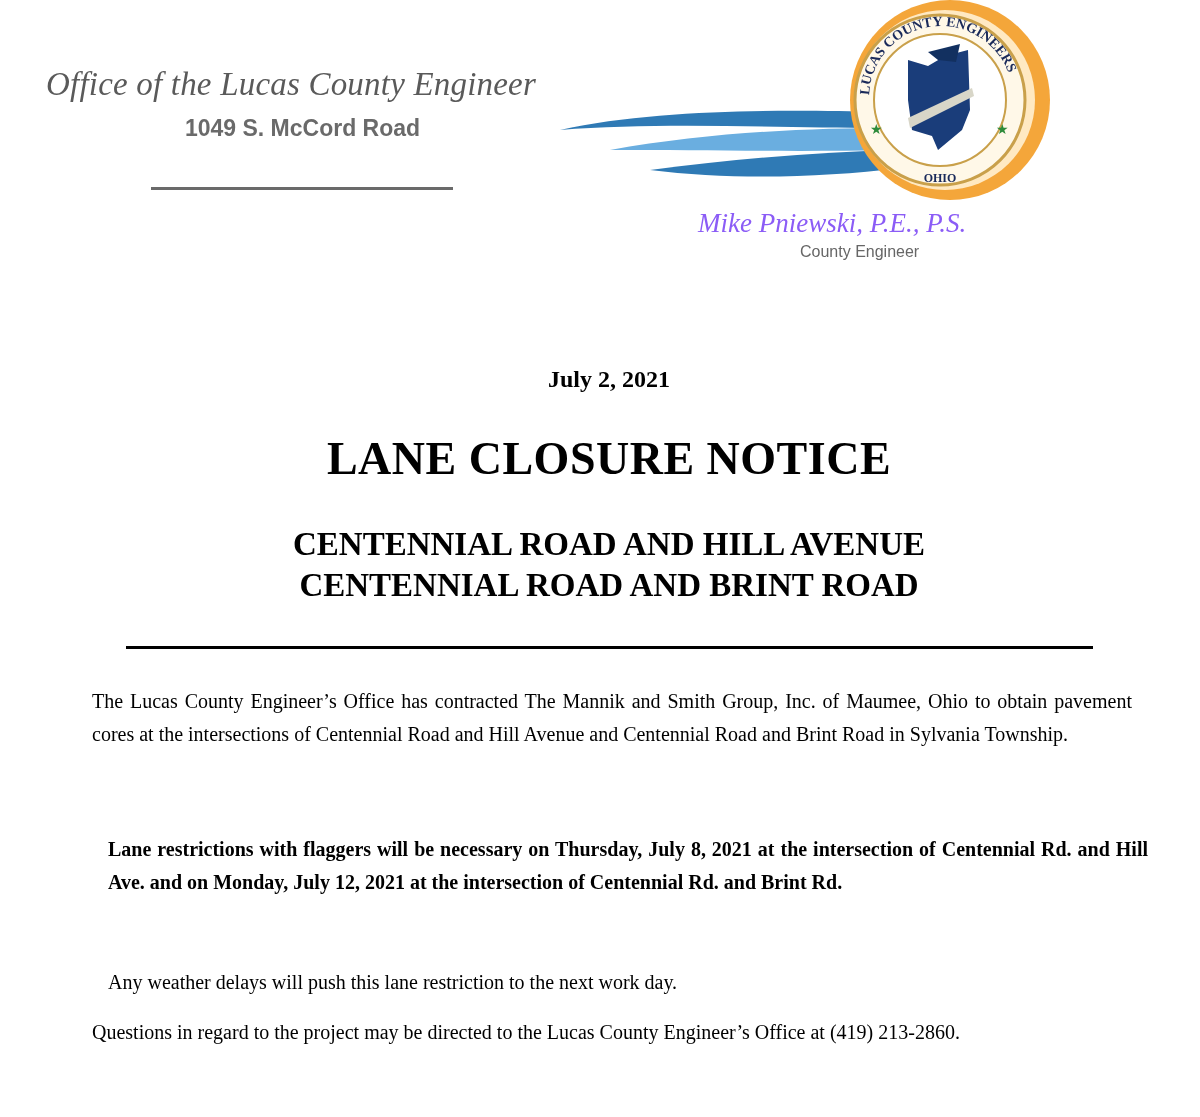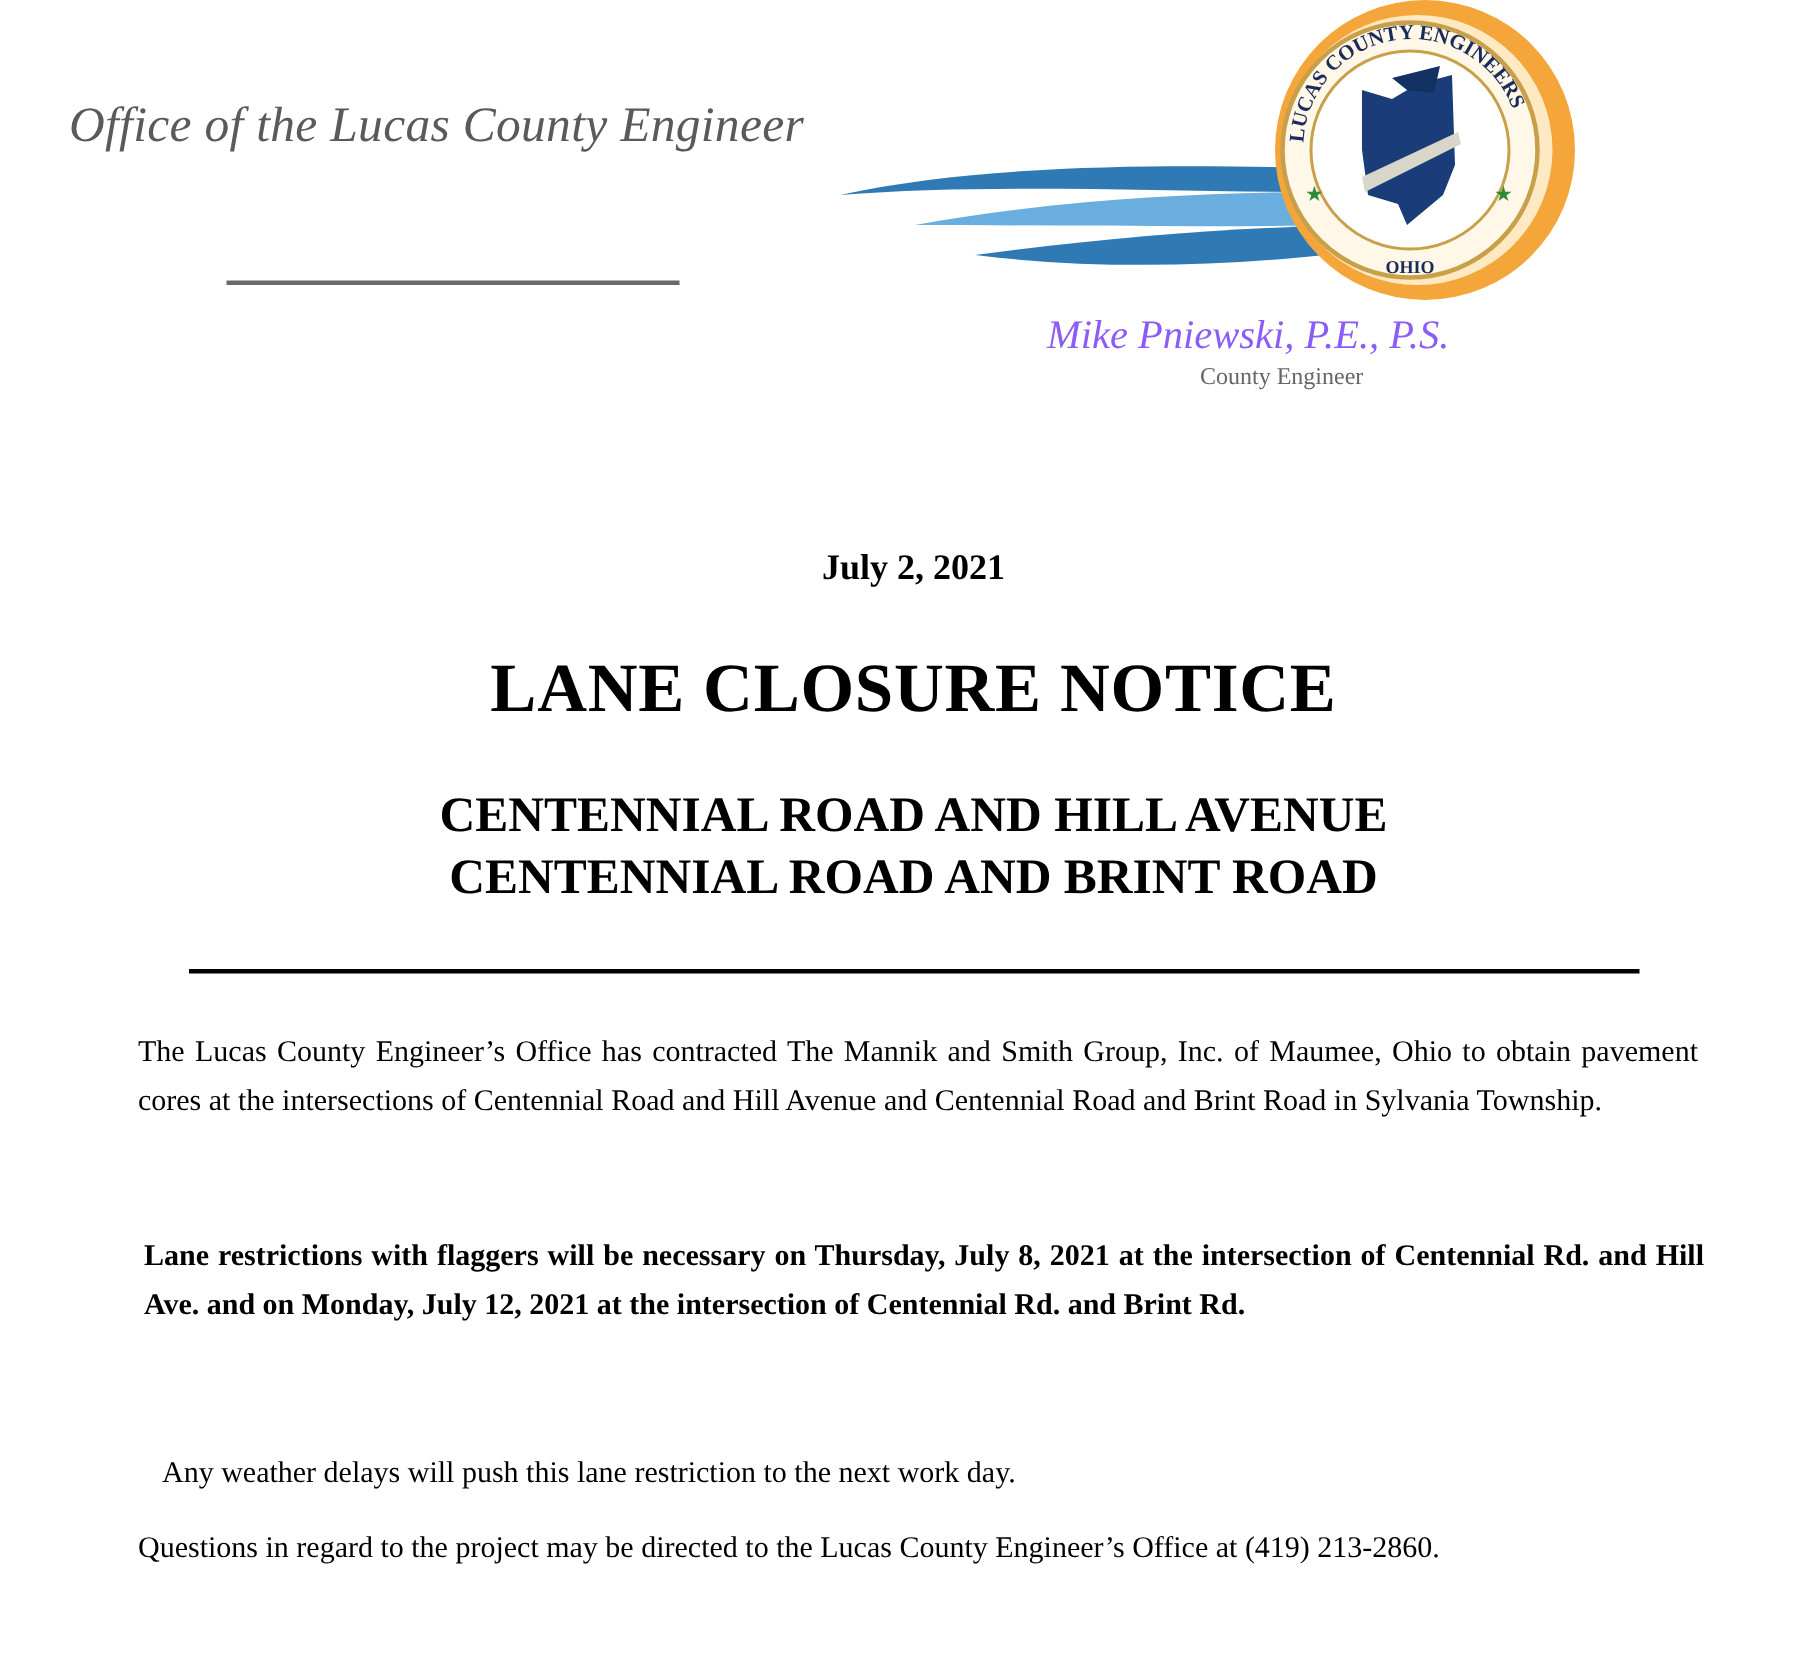--- a/index.html
+++ b/index.html
@@ -19,39 +19,40 @@
   .addr.bottom { top: 205px; }
   .addr-rule { position: absolute; left: 151px; top: 187px; width: 302px; height: 3px; background: #6a6a6a; }
   .logo { position: absolute; left: 540px; top: 0; }
   .engineer-name {
     position: absolute; left: 698px; top: 208px;
     font-family: "Liberation Serif", serif; font-style: italic;
     font-size: 27px; color: #8b5cf6; white-space: nowrap;
   }
   .engineer-role {
     position: absolute; left: 800px; top: 243px;
-    font-family: Liberation Serif, serif; font-size: 16px; color: #666;
+    font-family: Liberation Sans, sans-serif; font-size: 16px; color: #666;
   }
   .doc { position: absolute; left: 0; top: 0; width: 1200px; font-family: "Liberation Serif", serif; color: #000; }
   .date { position: absolute; left: 0; width: 1218px; top: 366px; text-align: center; font-size: 24px; font-weight: bold; }
   .title { position: absolute; left: 0; width: 1218px; top: 432px; text-align: center; font-size: 46px; font-weight: bold; letter-spacing: 0.5px; }
   .subtitle { position: absolute; left: 0; width: 1218px; top: 524px; text-align: center; font-size: 33px; font-weight: bold; line-height: 41px; }
   .divider { position: absolute; left: 126px; top: 646px; width: 967px; height: 3px; background: #000; }
   .para { position: absolute; left: 92px; width: 1040px; font-size: 20px; line-height: 33px; text-align: justify; }
   .p1 { top: 685px; }
   .p2 { top: 817px; font-weight: bold; }
   .p3 { top: 950px; }
   .p4 { top: 1016px; }
 </style>
 </head>
 <body>
 
 <div class="letterhead">
   <div class="office-title">Office of the Lucas County Engineer</div>
   <div class="addr top">
+    <div>1049 S. McCord Road</div>
   </div>
   <div class="addr-rule"></div>
   <div class="addr bottom">
   </div>
 
   <svg class="logo" width="540" height="210" viewBox="0 0 540 210">
 
     <path d="M20 130 C120 108 250 110 340 112 L340 128 C240 128 120 122 20 130 Z" fill="#2f7ab5"></path>
     <path d="M70 150 C170 132 270 128 350 128 L350 150 C260 152 170 150 70 150 Z" fill="#6aaee0"></path>
     <path d="M110 170 C200 158 280 152 360 150 L360 168 C280 178 190 180 110 170 Z" fill="#2f7ab5"></path>
@@ -80,16 +81,16 @@
 
 <div class="doc">
   <div class="date">July 2, 2021</div>
   <div class="title">LANE CLOSURE NOTICE</div>
   <div class="subtitle">
     <div>CENTENNIAL ROAD AND HILL AVENUE</div>
     <div>CENTENNIAL ROAD AND BRINT ROAD</div>
   </div>
   <div class="divider"></div>
   <p class="para p1" style="margin:0">The Lucas County Engineer’s Office has contracted The Mannik and Smith Group, Inc. of Maumee, Ohio to obtain pavement cores at the intersections of Centennial Road and Hill Avenue and Centennial Road and Brint Road in Sylvania Township.</p>
-  <p class="para p2" style="margin:4px">Lane restrictions with flaggers will be necessary on Thursday, July 8, 2021 at the intersection of Centennial Rd. and Hill Ave. and on Monday, July 12, 2021 at the intersection of Centennial Rd. and Brint Rd.</p>
+  <p class="para p2" style="margin:16px">Lane restrictions with flaggers will be necessary on Thursday, July 8, 2021 at the intersection of Centennial Rd. and Hill Ave. and on Monday, July 12, 2021 at the intersection of Centennial Rd. and Brint Rd.</p>
   <p class="para p3" style="margin:16px">Any weather delays will push this lane restriction to the next work day.</p>
   <p class="para p4" style="margin:0">Questions in regard to the project may be directed to the Lucas County Engineer’s Office at (419) 213-2860.</p>
 </div>
 
 </body></html>

